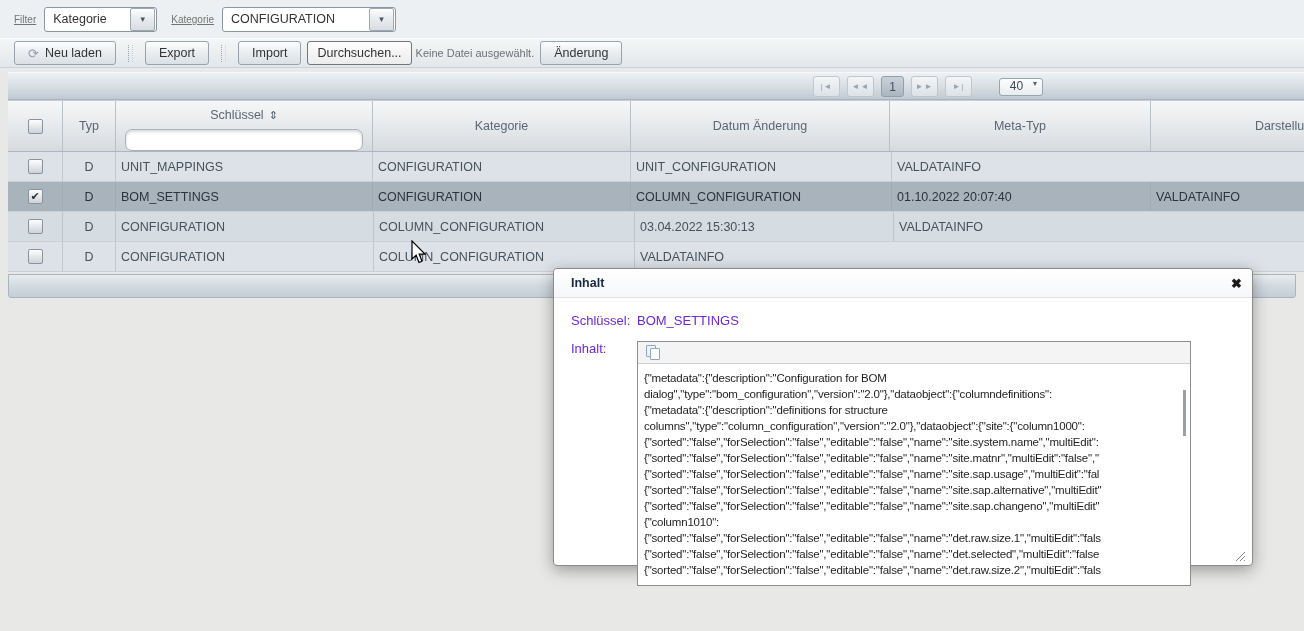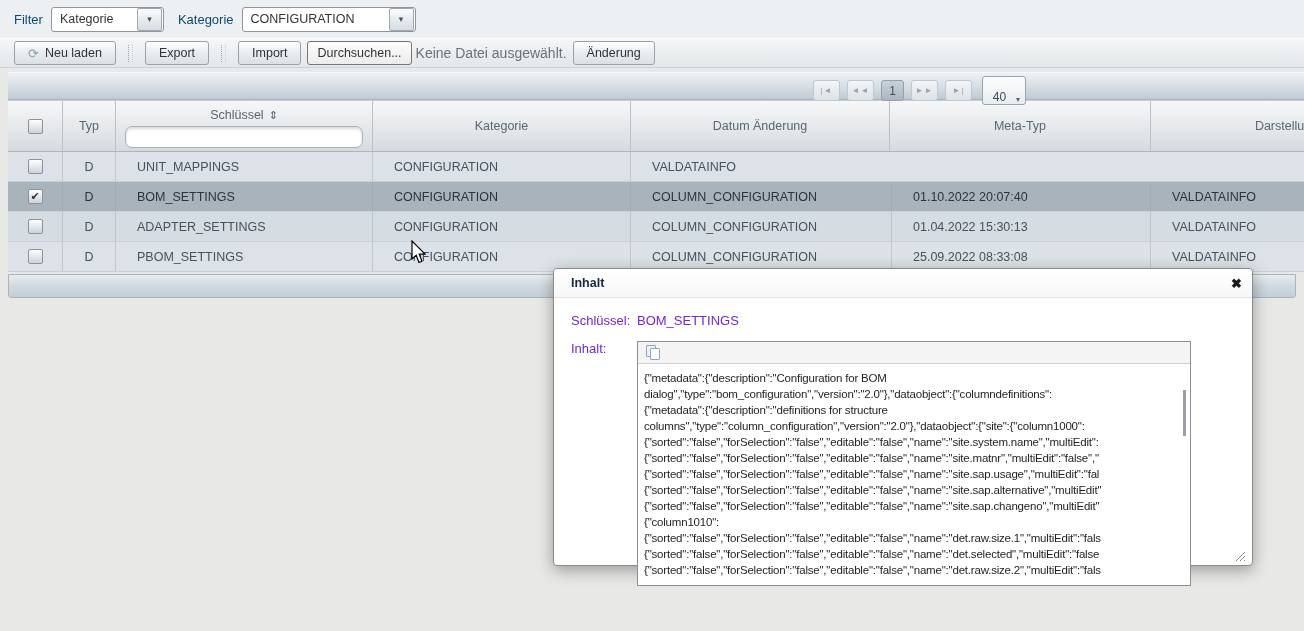--- a/index.html
+++ b/index.html
@@ -2,74 +2,74 @@
 <html><head>
 <meta charset="utf-8">
 <style>
   html,body{margin:0;padding:0;}
   body{width:1304px;height:631px;overflow:hidden;background:#e8e8e6;
        font-family:"Liberation Sans",sans-serif;font-size:12px;color:#333;position:relative;}
   .screen{position:absolute;inset:0;}
 
   
   .filter-bar{height:38px;background:#edf0f2;display:flex;align-items:center;padding-left:14px;gap:8px;}
-  .lbl{color:#0c4a6e;font-size:13px;}
+  .lbl{color:#737373;font-size:10px;text-decoration:underline;}
   .combo{height:25px;background:#fff;border:1px solid #8e979f;border-radius:3px;display:flex;align-items:center;box-sizing:border-box;}
   .combo .combo-value{padding:0 8px;color:#333;font-size:12.5px;flex:1;white-space:nowrap;overflow:hidden;}
   .combo .combo-btn{width:23px;height:21px;margin:1px 1px 1px 0;border:1px solid #9fa8b0;border-radius:2px;
        background:linear-gradient(#fdfdfd,#e7ebee 50%,#d8dde1);display:flex;align-items:center;justify-content:center;
        color:#4a545e;font-size:9px;}
   .combo.small{width:113px;}
   .combo.wide{width:174px;}
 
   
   .toolbar{height:30px;background:linear-gradient(#f4f6f7,#e3e7ea);border-top:1px solid #fbfcfd;
        border-bottom:1px solid #ccd2d7;display:flex;align-items:center;padding-left:14px;gap:10px;box-sizing:border-box;}
   .btn{height:24px;padding:0 13px;border:1px solid #9aa3ab;border-radius:3px;color:#333;font-size:12.5px;
        background:linear-gradient(#fefefe,#eaeef1 45%,#dbe0e4);display:inline-flex;align-items:center;gap:6px;
        font-family:"Liberation Sans",sans-serif;cursor:default;}
   .btn .glyph{color:#8fa0ac;font-size:13px;}
   .btn.native{border-color:#767676;background:linear-gradient(#fdfdfd,#ececec);padding:8px 9px;}
   .tool-sep{width:3px;height:17px;border-left:1px dotted #9aa4ad;border-right:1px dotted #c9d0d6;margin:0 2px;}
-  .file-status{color:#6d7276;font-size:14px;margin:12px 2px;}
+  .file-status{color:#6d7276;font-size:11px;margin:12px 2px;}
 
   .gap-strip{height:4px;background:#e7eaec;}
 
   
   .pager{height:28px;margin-left:8px;position:relative;
        background:linear-gradient(#eef1f4,#d6dde3 55%,#c0cad3);
        border-top:1px solid #f6f8fa;border-bottom:1px solid #a9b4be;box-sizing:border-box;}
   .pager-controls{position:absolute;left:805px;top:3px;display:flex;gap:7px;align-items:center;}
   .pg-btn{width:27px;height:21px;border:1px solid #c0c8cf;border-radius:3px;box-sizing:border-box;
        background:linear-gradient(#f3f5f7,#dde2e7);color:#99a3ad;font-size:8px;
        display:flex;align-items:center;justify-content:center;letter-spacing:1px;}
   .pg-btn.current{width:23px;background:linear-gradient(#c9d2da,#aab6c0);border-color:#93a0ab;color:#454f59;font-size:12px;letter-spacing:0;}
-  .pg-select{width:44px;height:29px;margin-left:3px;border:1px solid #9aa4ad;border-radius:3px;box-sizing:border-box;
-       background:linear-gradient(#fdfdfd,#e9edf0);display:flex;align-items:flex-end;color:#3f4954;font-size:12px;}
+  .pg-select{width:44px;height:18px;margin-left:20px;border:1px solid #9aa4ad;border-radius:3px;box-sizing:border-box;
+       background:linear-gradient(#fdfdfd,#e9edf0);display:flex;align-items:flex-start;color:#3f4954;font-size:12px;}
   .pg-select .val{flex:1;text-align:center;}
   .pg-select .chv{font-size:8px;color:#5a646e;padding-right:5px;}
 
   
   .grid{margin-left:8px;width:1414px;}
   .grid-header{display:flex;height:52px;box-sizing:border-box;
        background:linear-gradient(#f5f6f8,#e4e7ea 60%,#d6dade);
        border-top:1px solid #c7cdd3;border-bottom:1px solid #aeb5bc;color:#5b6671;font-size:12.5px;}
   .hcell{display:flex;align-items:center;justify-content:center;box-sizing:border-box;border-left:1px solid #b9c0c7;}
   .hcell:first-child{border-left:none;}
-  .hcell.key-col{flex-direction:column;justify-content:flex-start;padding-top:7px;gap:4px;}
+  .hcell.key-col{flex-direction:column;justify-content:space-between;padding-top:7px;gap:4px;}
   .sort-glyph{font-size:11px;color:#4d5862;margin-left:5px;}
   .key-filter{width:238px;height:22px;border:1px solid #aab3ba;border-radius:7px;box-sizing:border-box;
        background:#fff;box-shadow:inset 0 2px 3px rgba(140,150,160,.35);outline:none;padding:0 8px;
        font-family:"Liberation Sans",sans-serif;font-size:12px;}
   .grid-row{display:flex;height:30px;box-sizing:border-box;border-bottom:1px solid #c9cfd5;
        background:#dce2e7;color:#47525c;font-size:12.5px;}
   .grid-row.alt{background:#d5dce2;}
   .grid-row.selected{background:#a9b3bc;color:#2b343c;}
   .cell{display:flex;align-items:center;box-sizing:border-box;border-left:1px solid rgba(150,160,170,.40);
-       padding-left:21px;white-space:nowrap;overflow:hidden;}
+       padding-left:5px;white-space:nowrap;overflow:hidden;}
   .cell:first-child{border-left:none;}
   .cell.center{justify-content:center;padding-left:0;}
   .w-cb{width:54px;}  .w-typ{width:53px;}  .w-key{width:257px;}  .w-cat{width:258px;}
   .w-meta{width:261px;}  .w-date{width:259px;}  .w-disp{width:272px;}
 
   .checkbox{width:15px;height:15px;border:1px solid #8a939b;border-radius:2px;box-sizing:border-box;
        background:linear-gradient(#fdfdfd,#cdd3d9);display:flex;align-items:center;justify-content:center;
        font-size:11px;color:#2e353b;}
   .checkbox .mark{visibility:hidden;line-height:1;}
   .checkbox.checked .mark{visibility:visible;}
@@ -203,20 +203,21 @@
 
     <div class="grid-row">
       <div class="cell w-cb center">
           <span class="checkbox">
             <span class="mark">✔</span>
           </span>
         </div>
       <div class="cell w-typ center">D</div>
       <div class="cell w-key">UNIT_MAPPINGS</div>
       <div class="cell w-cat">CONFIGURATION</div>
+      <div class="cell w-meta">UNIT_CONFIGURATION</div>
       <div class="cell w-disp">VALDATAINFO</div>
     </div>
 
     <div class="grid-row selected">
       <div class="cell w-cb center">
           <span class="checkbox checked">
             <span class="mark">✔</span>
           </span>
         </div>
       <div class="cell w-typ center">D</div>
@@ -227,38 +228,35 @@
       <div class="cell w-disp">VALDATAINFO</div>
     </div>
 
     <div class="grid-row alt">
       <div class="cell w-cb center">
           <span class="checkbox">
             <span class="mark">✔</span>
           </span>
         </div>
       <div class="cell w-typ center">D</div>
-      <div class="cell w-key">ADAPTER_SETTINGS</div>
       <div class="cell w-cat">CONFIGURATION</div>
       <div class="cell w-meta">COLUMN_CONFIGURATION</div>
-      <div class="cell w-date">01.04.2022 15:30:13</div>
+      <div class="cell w-date">03.04.2022 15:30:13</div>
       <div class="cell w-disp">VALDATAINFO</div>
     </div>
 
     <div class="grid-row">
       <div class="cell w-cb center">
           <span class="checkbox">
             <span class="mark">✔</span>
           </span>
         </div>
       <div class="cell w-typ center">D</div>
-      <div class="cell w-key">PBOM_SETTINGS</div>
       <div class="cell w-cat">CONFIGURATION</div>
       <div class="cell w-meta">COLUMN_CONFIGURATION</div>
-      <div class="cell w-date">25.09.2022 08:33:08</div>
       <div class="cell w-disp">VALDATAINFO</div>
     </div>
   </div>
 
   <div class="grid-footer"></div>
 
   <div class="dialog">
     <div class="dialog-title">
       <span class="title-text">Inhalt</span>
       <span class="dialog-close">✖</span>

